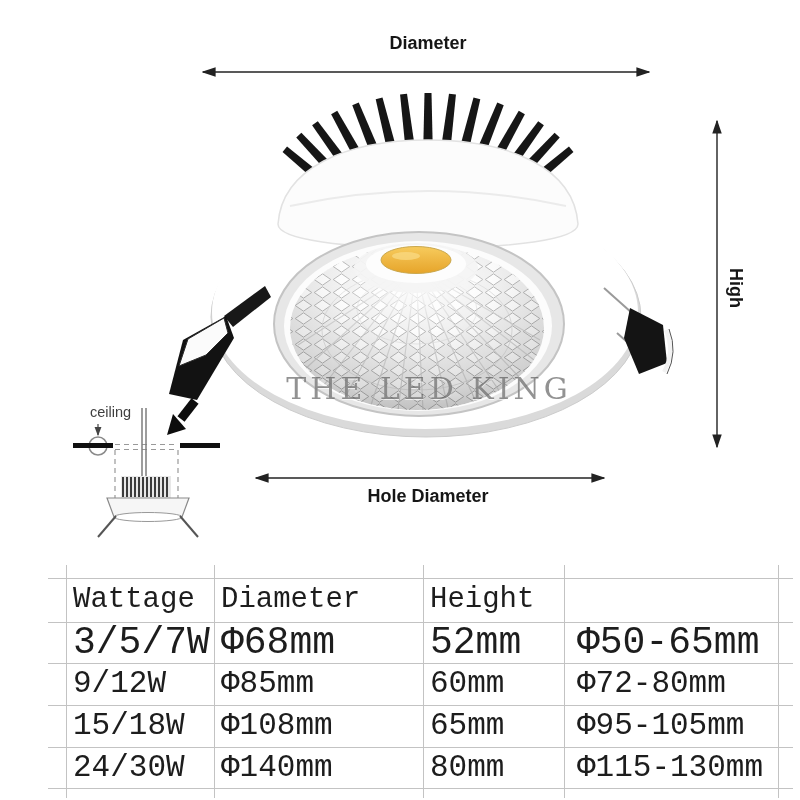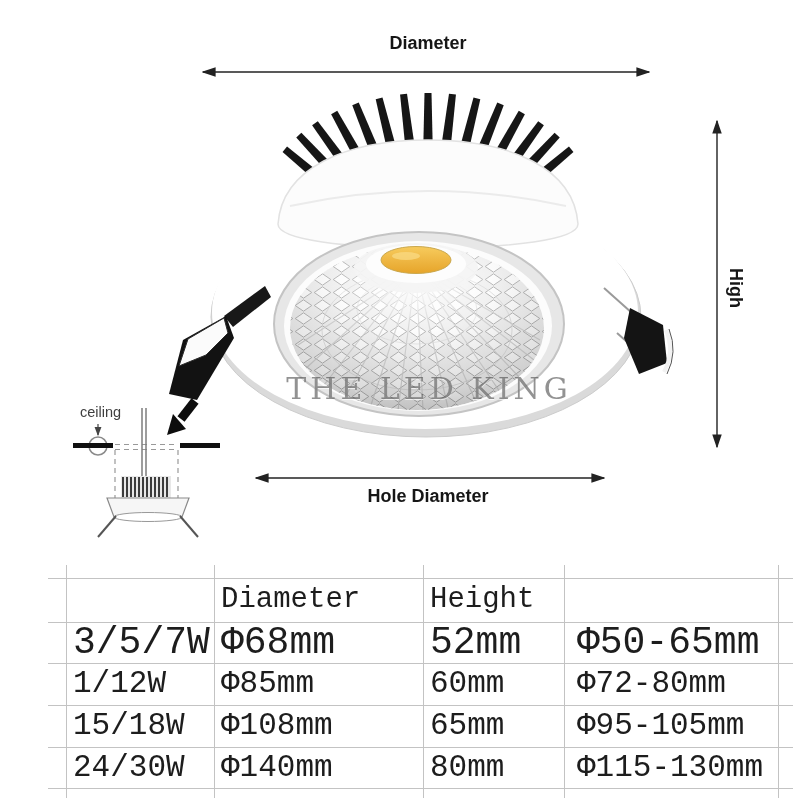--- a/index.html
+++ b/index.html
@@ -13,21 +13,21 @@
     position:absolute;font-weight:bold;font-size:18px;color:#161616;
     white-space:nowrap;
   }
   #lbl-diameter{top:33px;left:0;width:800px;text-align:center;}
   #lbl-hole-diameter{top:486px;left:0;width:800px;text-align:center;}
   #lbl-high{
     top:277px;left:676px;width:62px;height:22px;text-align:center;
     transform:rotate(90deg);
   }
   #lbl-ceiling{
-    position:absolute;top:404px;left:52px;font-size:14.5px;color:#3f3f3f;
+    position:absolute;top:404px;left:62px;font-size:14.5px;color:#3f3f3f;
     white-space:nowrap;
   }
   .watermark{
     position:absolute;top:371px;left:236px;width:330px;text-align:center;
     font-family:"DejaVu Serif",serif;font-size:30px;letter-spacing:4px;
     color:rgba(68,68,68,0.58);text-shadow:0 1px 0 rgba(255,255,255,0.65);
     white-space:nowrap;
   }
   
   .table-area{
@@ -220,31 +220,32 @@
       <div class="hline" style="top:182px"></div>
       <div class="hline" style="top:223px"></div>
       <div class="vline" style="left:18px"></div>
       <div class="vline" style="left:166px"></div>
       <div class="vline" style="left:375px"></div>
       <div class="vline" style="left:516px"></div>
       <div class="vline" style="left:730px"></div>
     </div>
 
     <div class="trow thead">
+      <span class="c1">Wattage</span>
       <span class="c2">Diameter</span>
       <span class="c3">Height</span>
     </div>
     <div class="trow r0">
       <span class="c1">3/5/7W</span>
       <span class="c2">Φ68mm</span>
       <span class="c3">52mm</span>
       <span class="c4">Φ50-65mm</span>
     </div>
     <div class="trow r1">
-      <span class="c1">1/12W</span>
+      <span class="c1">9/12W</span>
       <span class="c2">Φ85mm</span>
       <span class="c3">60mm</span>
       <span class="c4">Φ72-80mm</span>
     </div>
     <div class="trow r2">
       <span class="c1">15/18W</span>
       <span class="c2">Φ108mm</span>
       <span class="c3">65mm</span>
       <span class="c4">Φ95-105mm</span>
     </div>

